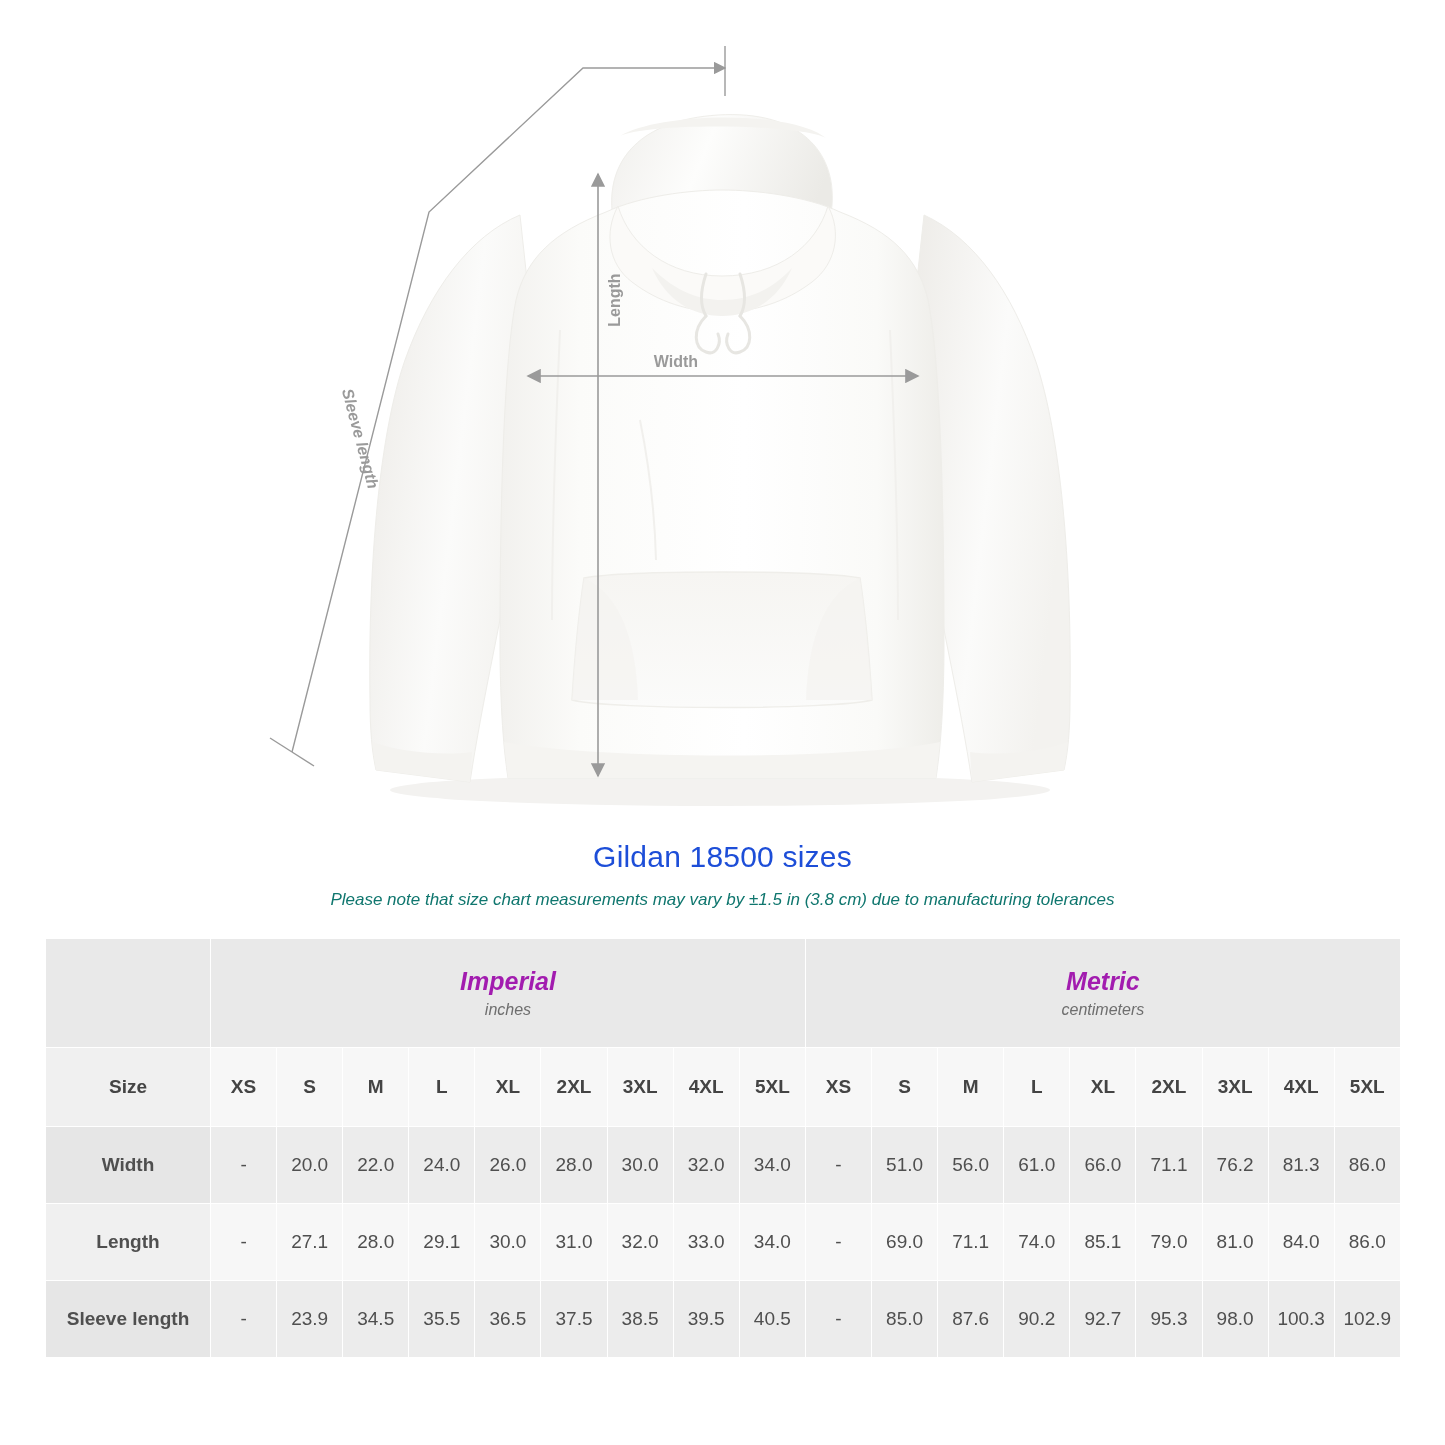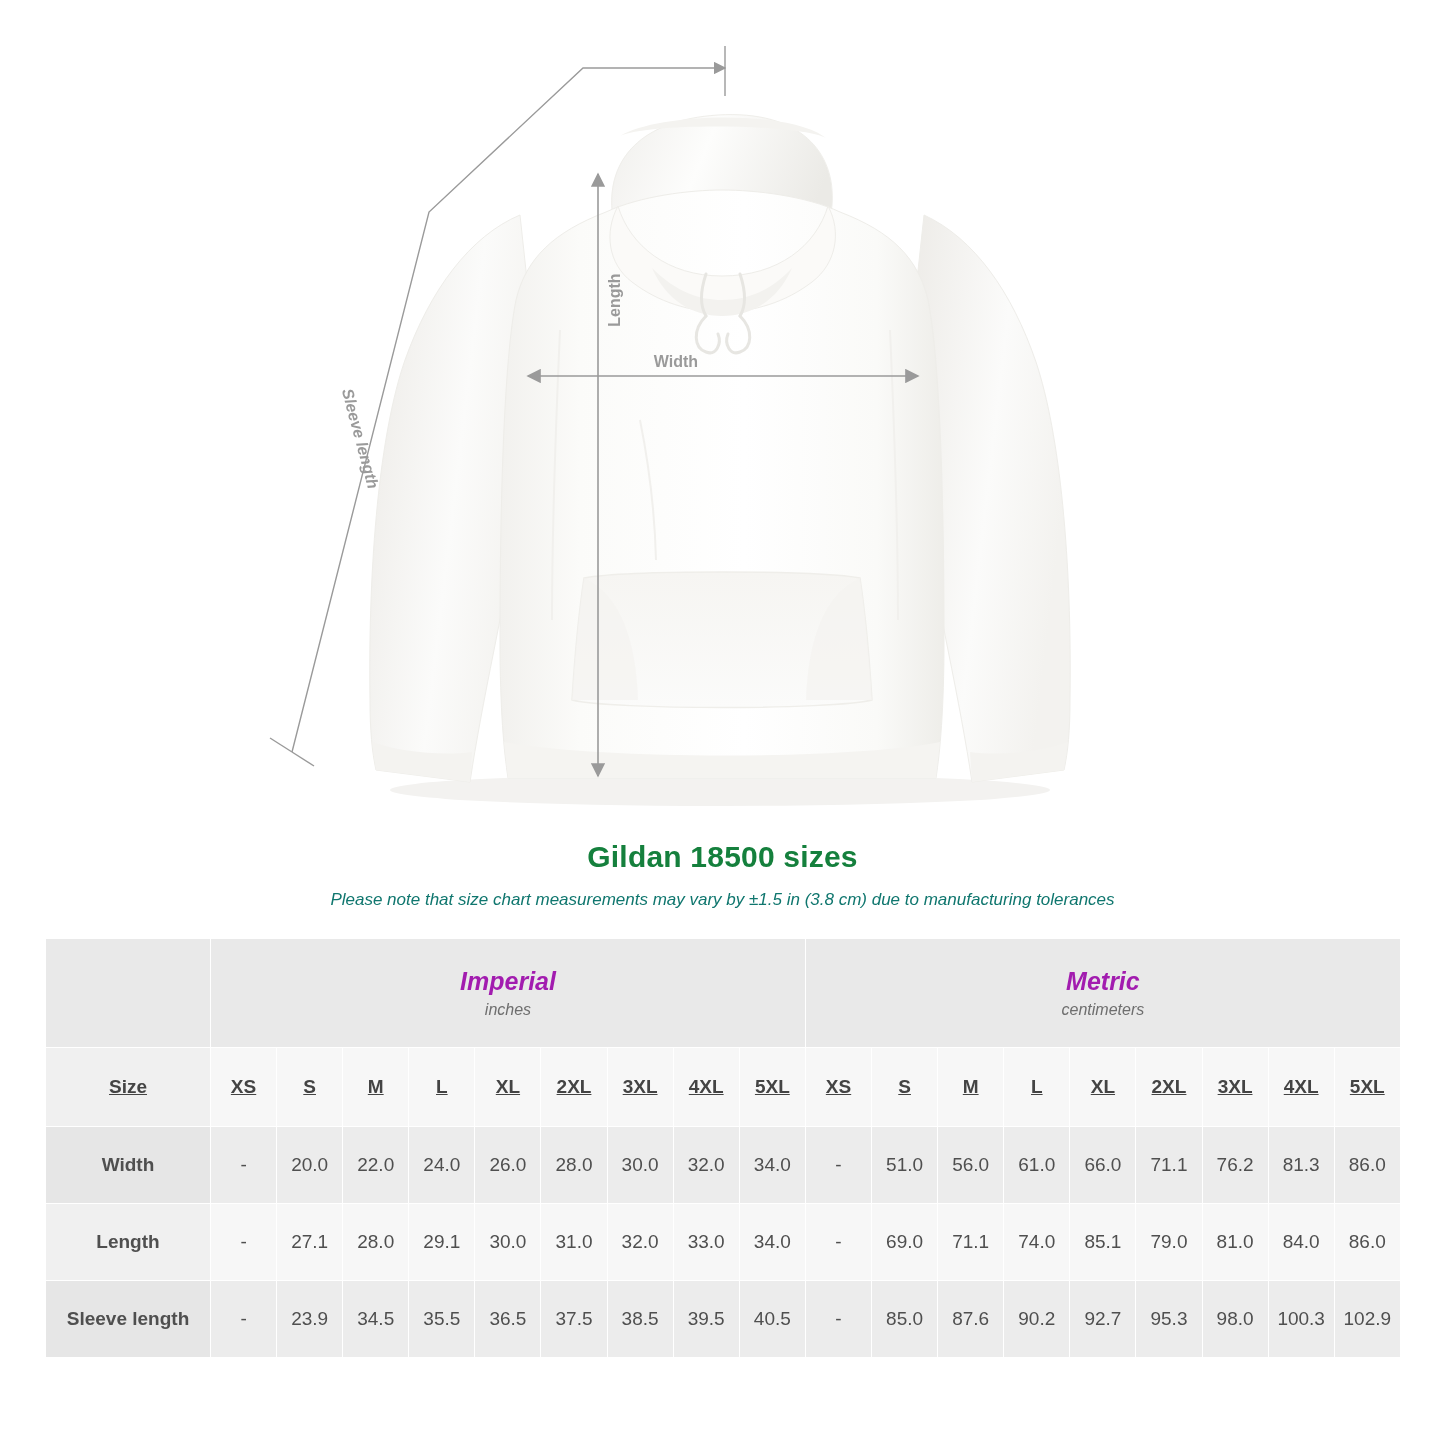--- a/index.html
+++ b/index.html
@@ -32,22 +32,22 @@
     left: 0;
   }
 
   
   .title-block {
     text-align: center;
     margin-top: 10px;
   }
   .chart-title {
     font-size: 30px;
-    font-weight: bold;
-    color: #15803d;
+    font-weight: normal;
+    color: #1d4ed8;
     letter-spacing: 0.2px;
   }
   .chart-note {
     font-size: 17px;
     font-style: italic;
     color: #0f766e;
     margin-top: 16px;
   }
 
   
@@ -89,21 +89,20 @@
   .corner-cell {
     background: #e9e9e9;
   }
 
   tr.head-row td {
     height: 78px;
     background: #f7f7f7;
     font-size: 19px;
     font-weight: bold;
     color: #444444;
-    text-decoration: underline;
   }
   tr.head-row td.rowlabel {
     background: #f0f0f0;
   }
 
   tr.data-row td {
     height: 76px;
     background: #f7f7f7;
     font-size: 19px;
     color: #4f4f4f;

